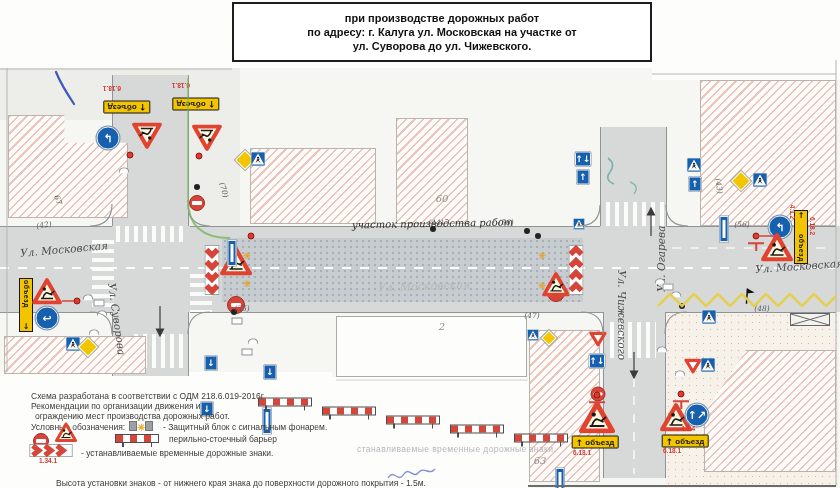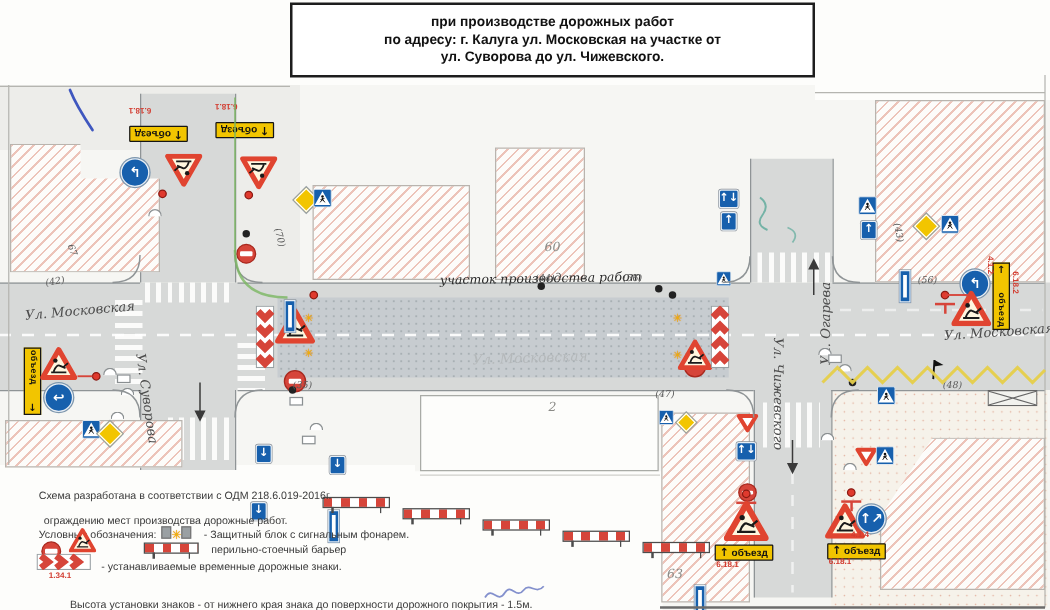--- a/index.html
+++ b/index.html
@@ -455,21 +455,22 @@
     </g>
 
     <path d="M56,72 C60,82 66,92 74,104" stroke="#3f57bf" stroke-width="2.2" fill="none" stroke-linecap="round"></path>
     <path d="M608,158 q8,6 2,14 q-6,8 4,12" stroke="#4aa391" stroke-width="1.6" fill="none" opacity=".7"></path>
     <path d="M630,182 q10,4 4,12" stroke="#4aa391" stroke-width="1.4" fill="none" opacity=".6"></path>
     <path d="M388,478 c6,-10 10,6 16,-4 c5,-8 9,6 15,-2 c5,-6 10,4 16,-3" stroke="#6d7cc4" stroke-width="1.4" fill="none" opacity=".85"></path>
   </svg>
 
   <div class="abs" id="legend" style="left:17px;top:0;width:560px;height:488px;pointer-events:none;margin-top:12px;">
     <div class="lg" style="left:14px;top:379px;">Схема разработана в соответствии с ОДМ 218.6.019-2016г.</div>
-    <div class="lg" style="left:18px;top:399px;">ограждению мест производства дорожные работ.</div>
+    <div class="lg" style="left:14px;top:389px;">Рекомендации по организации движения и</div>
+    <div class="lg" style="left:18px;top:399px;">ограждению мест производства дорожных работ.</div>
     <div class="lg" style="left:14px;top:410px;">Условные обозначения:</div>
     <div class="lg" style="left:112px;top:409px;">
       <span class="blk"></span><span class="star" style="font-size:10px;">✳</span><span class="blk"></span>
     </div>
     <div class="lg" style="left:146px;top:410px;">- Защитный блок с сигнальным фонарем.</div>
     <div class="abs bar" style="left:98px;top:422px;width:44px;"></div>
     <div class="lg" style="left:152px;top:422px;text-align:center;">перильно-стоечный барьер</div>
     <div class="abs ne" style="left:16px;top:412px;width:16px;height:16px;">
         <i class="neb"></i>
       </div>
@@ -485,16 +486,17 @@
           <rect x="0.5" y="0.5" width="49" height="14" fill="#fff" stroke="#98a0a3"></rect>
           <g stroke="#d6453a" stroke-width="6" fill="none">
             <path d="M4 2 L11 7.5 L4 13"></path>
             <path d="M18 2 L25 7.5 L18 13"></path>
             <path d="M32 2 L39 7.5 L32 13"></path>
           </g>
         </svg>
     </div>
     <div class="rnum abs" style="left:22px;top:445px;">1.34.1</div>
     <div class="lg" style="left:64px;top:436px;">- устанавливаемые временные дорожные знаки.</div>
+    <div class="lg ghost" style="left:340px;top:432px;">станавливаемые временные дорожные знаки.</div>
     <div class="lg" style="left:14px;top:466px;padding-left:25px;">Высота установки знаков -  от нижнего края знака до поверхности дорожного покрытия - 1.5м.</div>
   </div>
 
 </div>
 
 </body></html>

